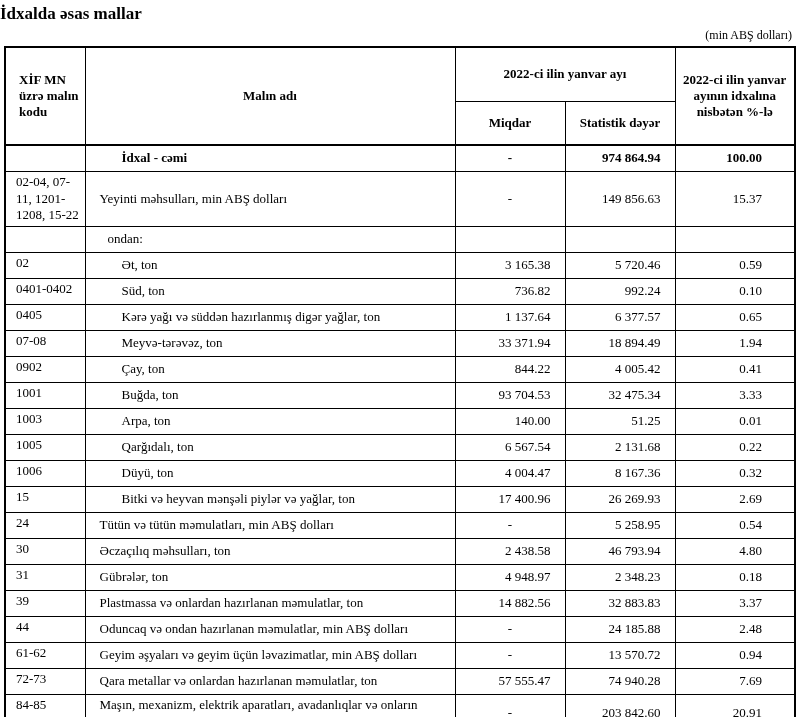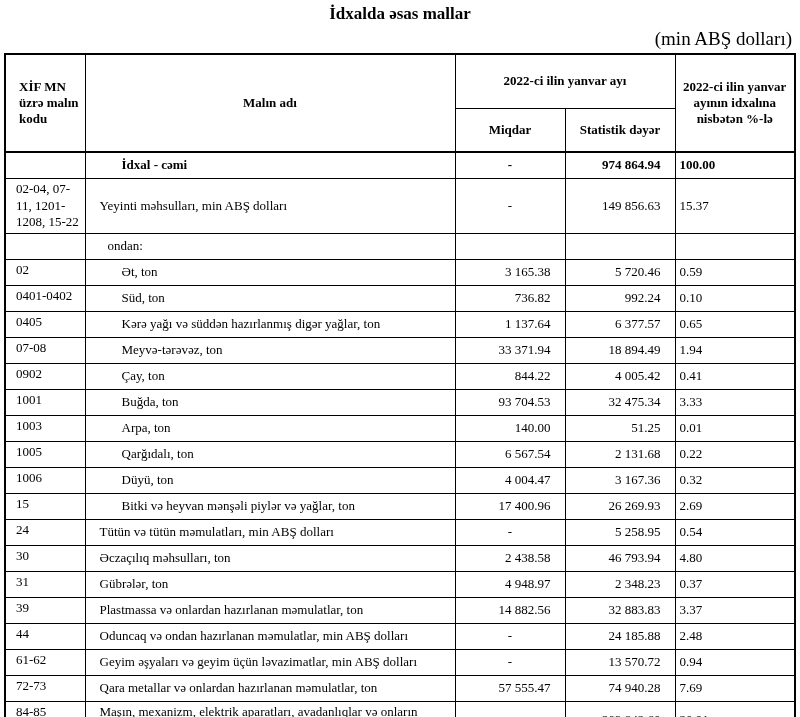--- a/index.html
+++ b/index.html
@@ -1,21 +1,21 @@
 <!DOCTYPE html>
 <html><head>
 <meta charset="utf-8">
 <style>
   html, body { margin:0; padding:0; background:#ffffff; }
   body {
     width:800px; height:717px; overflow:hidden;
     font-family:"Liberation Serif", serif; color:#000;
   }
-  .title { text-align:center; font-weight:bold; font-size:17px; padding-top:4px; }
-  .unit-note { text-align:right; font-size:19px; margin:4px 8px 3px 12px; }
+  .title { font-weight:bold; font-size:17px; padding-top:4px; }
+  .unit-note { text-align:right; font-size:12px; margin:4px 8px 3px 12px; }
   table {
     width:790px; margin:0 auto; border-collapse:collapse; table-layout:fixed;
     border:2px solid #000;
   }
   th, td { border:1px solid #000; }
   thead { border-bottom:2px solid #000; }
   thead tr:first-child { height:54px;padding-left:8px; }
   thead tr:last-child  { height:44px; }
   th {
     font-size:13px; font-weight:bold; text-align:center;
@@ -25,21 +25,21 @@
   td {
     font-size:13px; padding:2px 4px; vertical-align:middle;
     line-height:1.28; height:21px;
   }
   .col-code  { padding-left:10px; vertical-align:top; }
   .col-name  { padding-left:14px; }
   .indent1   { padding-left:36px; }
   .indent2   { padding-left:22px; }
   .col-num   { text-align:right; padding-right:14px; }
   .col-num.dash { text-align:center; padding-right:4px; }
-  .col-share { text-align:left; padding-right:32px; }
+  .col-share { text-align:right; padding-right:32px; }
   .bold-row td { font-weight:bold;margin-top:45px; }
 </style>
 </head>
 <body>
 
 <div class="page">
   <div class="title">İdxalda əsas mallar</div>
   <div class="unit-note">(min ABŞ dolları)</div>
 
   <table>
@@ -137,21 +137,21 @@
           <td class="col-code">1005</td>
           <td class="col-name indent1">Qarğıdalı, ton</td>
           <td class="col-num">6 567.54</td>
           <td class="col-num">2 131.68</td>
           <td class="col-share">0.22</td>
         </tr>
         <tr>
           <td class="col-code">1006</td>
           <td class="col-name indent1">Düyü, ton</td>
           <td class="col-num">4 004.47</td>
-          <td class="col-num">3 167.36</td>
+          <td class="col-num">8 167.36</td>
           <td class="col-share">0.32</td>
         </tr>
         <tr>
           <td class="col-code">15</td>
           <td class="col-name indent1">Bitki və heyvan mənşəli piylər və yağlar, ton</td>
           <td class="col-num">17 400.96</td>
           <td class="col-num">26 269.93</td>
           <td class="col-share">2.69</td>
         </tr>
         <tr>
@@ -166,21 +166,21 @@
           <td class="col-name">Əczaçılıq məhsulları, ton</td>
           <td class="col-num">2 438.58</td>
           <td class="col-num">46 793.94</td>
           <td class="col-share">4.80</td>
         </tr>
         <tr>
           <td class="col-code">31</td>
           <td class="col-name">Gübrələr, ton</td>
           <td class="col-num">4 948.97</td>
           <td class="col-num">2 348.23</td>
-          <td class="col-share">0.37</td>
+          <td class="col-share">0.18</td>
         </tr>
         <tr>
           <td class="col-code">39</td>
           <td class="col-name">Plastmassa və onlardan hazırlanan məmulatlar, ton</td>
           <td class="col-num">14 882.56</td>
           <td class="col-num">32 883.83</td>
           <td class="col-share">3.37</td>
         </tr>
         <tr>
           <td class="col-code">44</td>

